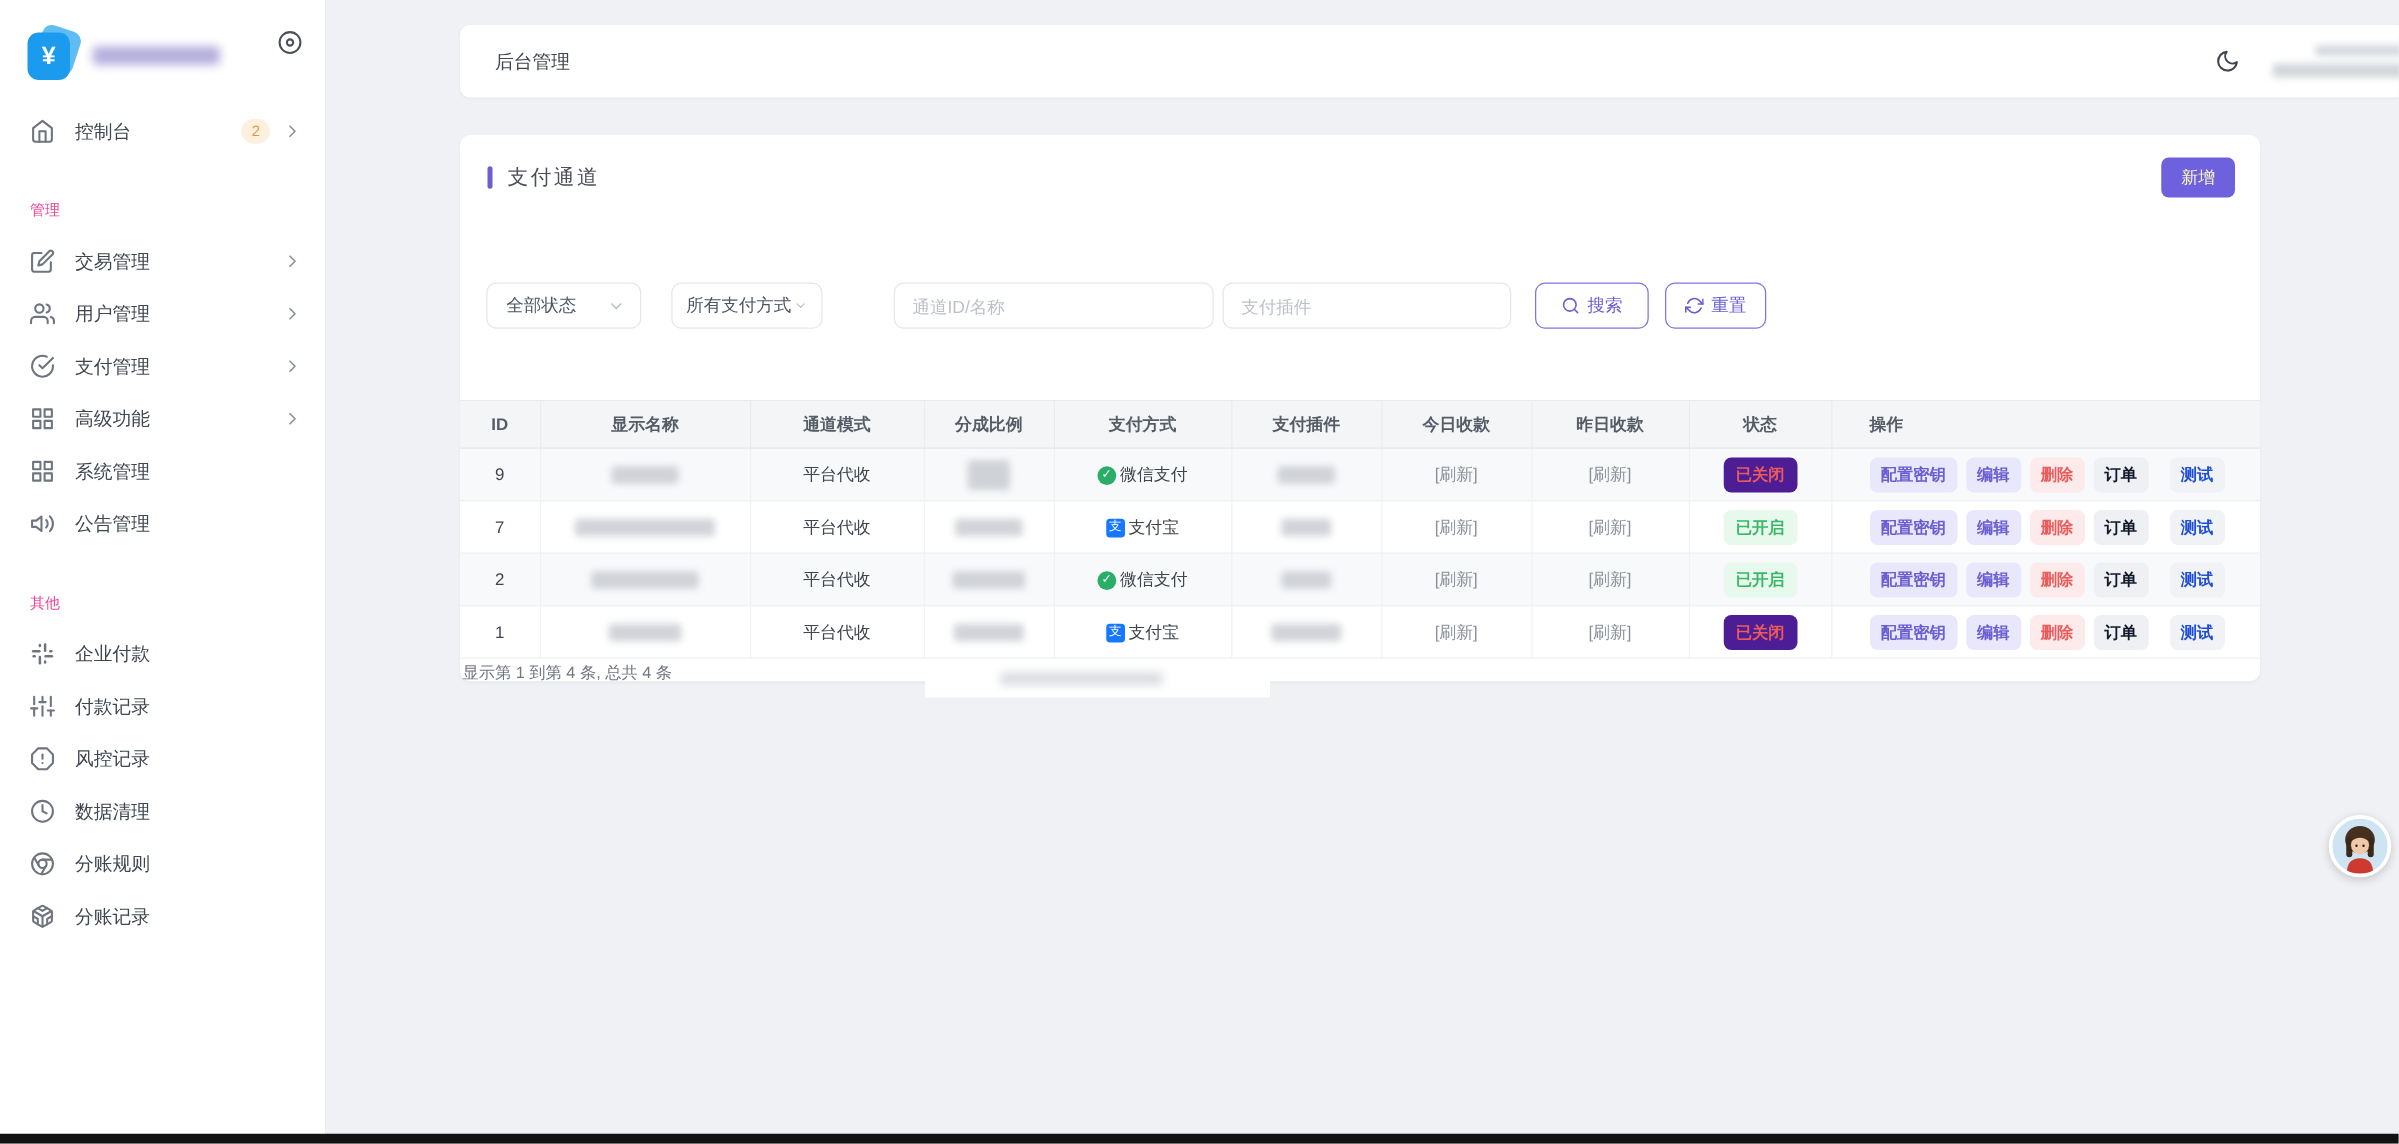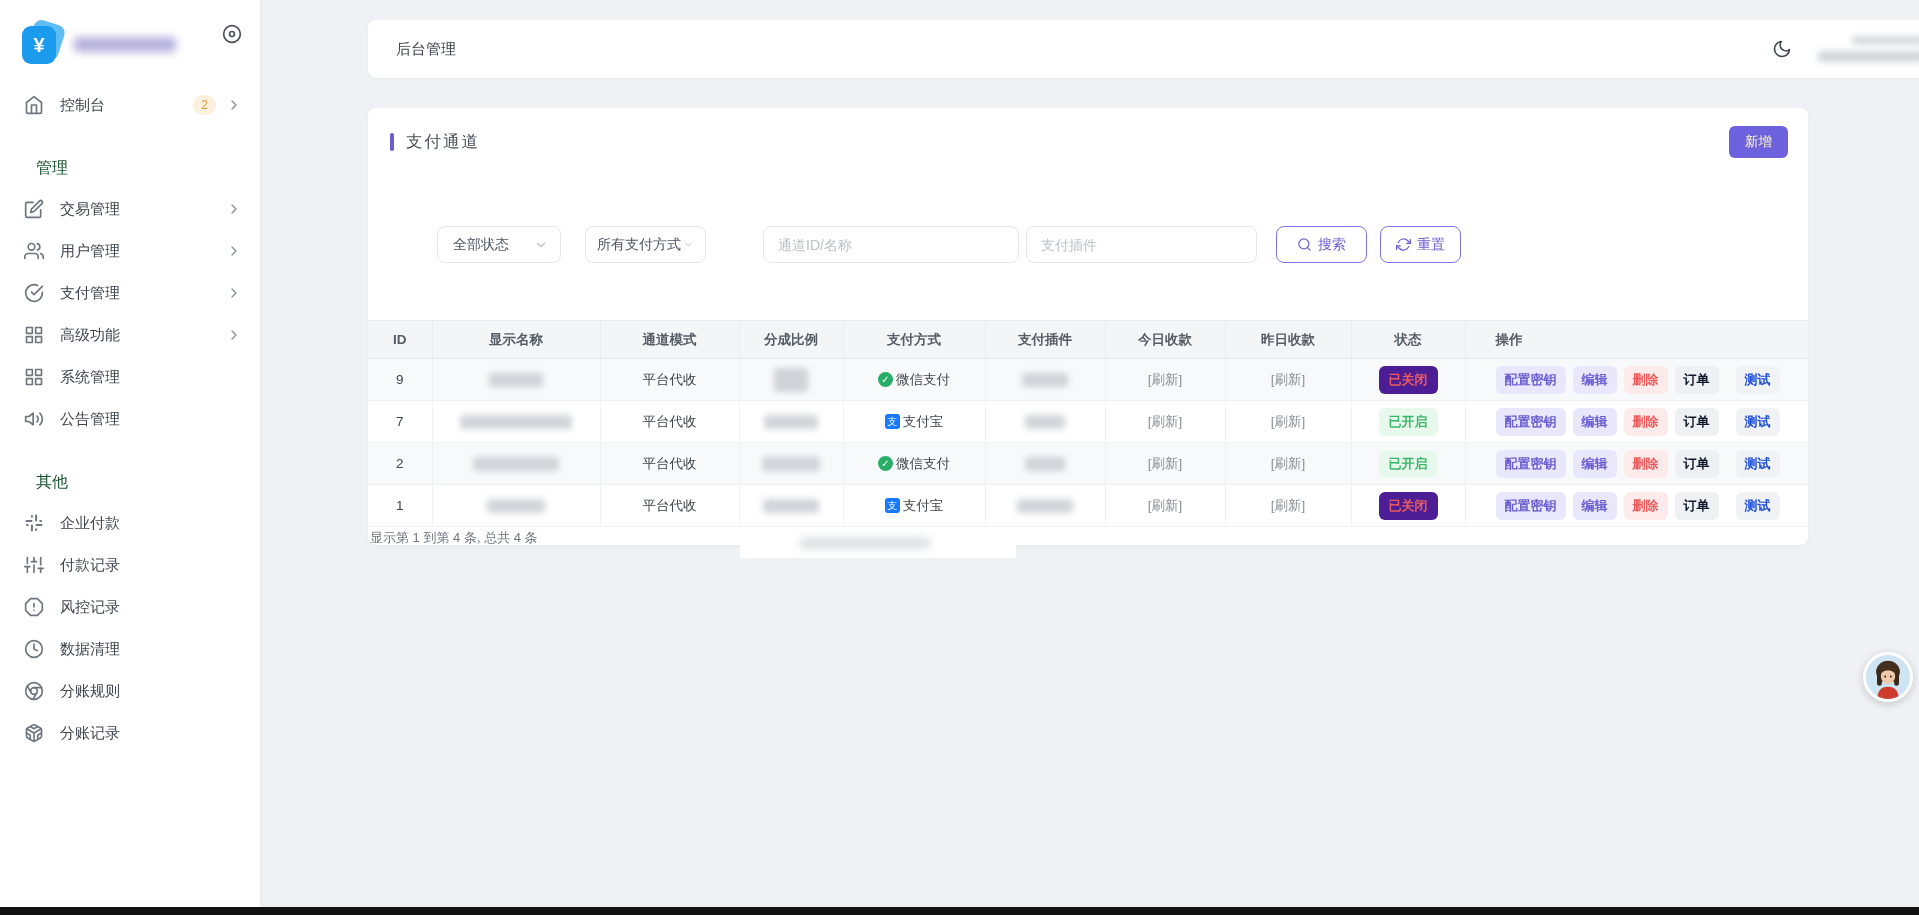--- a/index.html
+++ b/index.html
@@ -13,42 +13,42 @@
   .logo-card-back { position:absolute; left:8px; top:-2px; width:32px; height:36px; background:#5fbdf3; border-radius:8px; transform:rotate(18deg); }
   .logo-card-front { position:absolute; left:0; top:2px; width:34px; height:38px; background:#1b9bee; border-radius:9px; color:#fff; font-weight:bold; font-size:20px; display:flex; align-items:center; justify-content:center; }
   .logo-name-blur { margin-left:12px; width:102px; height:15px; border-radius:4px; background:#9d95d2; filter:blur(4px); opacity:.75; }
   .collapse-btn { position:absolute; right:18px; top:24px; color:#4b5158; width:20px; height:20px; }
   .menu { padding:12px 0 0 0; }
   .menu-item { height:42px; display:flex; align-items:center; padding:0 18px 0 24px; color:#3f4650; font-size:15px; cursor:pointer; }
   .menu-item .mi-icon { width:20px; height:20px; color:#6f757e; margin-right:16px; flex:0 0 auto; }
   .menu-item .mi-label { flex:1; }
   .menu-item .chev { width:16px; height:16px; color:#8a9098; }
   .badge-pill { background:#fdf0df; color:#e09a3e; font-size:12px; line-height:1; padding:4px 8px; border-radius:10px; margin-right:10px; }
-  .section-label { height:40px; margin-top:22px; display:flex; align-items:center; padding-left:36px; color:#14532d; font-size:16px; }
+  .section-label { height:40px; margin-top:22px; display:flex; align-items:center; padding-left:24px; color:#ec4899; font-size:12px; }
   .icon-svg { width:100%; height:100%; display:block; }
 
   
   .main { position:absolute; left:261px; top:0; right:0; bottom:0; }
   .topbar-card { position:absolute; left:107px; top:20px; width:1620px; height:58px; background:#fff; border-radius:8px; box-shadow:0 1px 3px rgba(30,30,60,.04); display:flex; align-items:center; justify-content:space-between; padding:0 10px 0 28px; }
   .topbar-title { font-size:15px; color:#3f4650; }
   .topbar-right { display:flex; align-items:center; }
   .moon-btn { width:20px; height:20px; color:#3f4650; margin-right:26px; cursor:pointer; }
   .user-blur { display:flex; flex-direction:column; align-items:flex-end; margin-right:10px; }
   .user-blur .ub1 { width:72px; height:9px; background:#d6d9de; border-radius:3px; filter:blur(3px); margin-bottom:6px; }
   .user-blur .ub2 { width:106px; height:11px; background:#d2d5da; border-radius:3px; filter:blur(3px); }
   .avatar-px { width:44px; height:46px; border-radius:8px; overflow:hidden; flex:0 0 auto; }
 
   .content-card { position:absolute; left:107px; top:108px; width:1440px; height:437px; background:#fff; border-radius:8px; box-shadow:0 1px 3px rgba(30,30,60,.04); }
   .card-head { position:absolute; top:19px; left:22px; right:20px; height:30px; display:flex; align-items:center; justify-content:space-between; }
   .page-title-wrap { display:flex; align-items:center; }
   .title-bar { width:4px; height:18px; background:#6a5ed0; border-radius:2px; margin-right:12px; }
   .page-title { font-size:16.5px; color:#4a5059; letter-spacing:2px; }
   .add-btn { background:#6e61dd; color:#fef9c3; border:none; border-radius:6px; font-size:13.5px; padding:7px 16px; cursor:pointer; font-family:inherit; }
 
-  .filters { position:absolute; top:118px; left:21px; display:flex; align-items:center;margin-left:48px; }
+  .filters { position:absolute; top:118px; left:21px; display:flex; align-items:center; }
   .f-select { width:124px; height:37px; border:1px solid #e3e6ea; border-radius:8px; display:flex; align-items:center; padding:0 12px 0 15px; color:#4b5563; font-size:14px; cursor:pointer; background:#fff; }
   .f-select .fs-label { flex:1; }
   .f-select .chev-d { width:14px; height:14px; color:#b7bcc4; }
   .f-method { margin-left:24px; width:121px; justify-content:center; padding:0 8px; }
   .f-method .fs-label { flex:0 0 auto; }
   .f-method .chev-d { width:11px; height:11px; margin-left:2px; }
   .f-input { height:37px; border:1px solid #e3e6ea; border-radius:8px; padding:0 14px; font-size:14px; color:#4b5563; outline:none; font-family:inherit; background:#fff; }
   .f-input::placeholder { color:#bcc1c9; }
   .f-input.in1 { margin-left:57px; width:256px; }
   .f-input.in2 { margin-left:7px; width:231px; }

